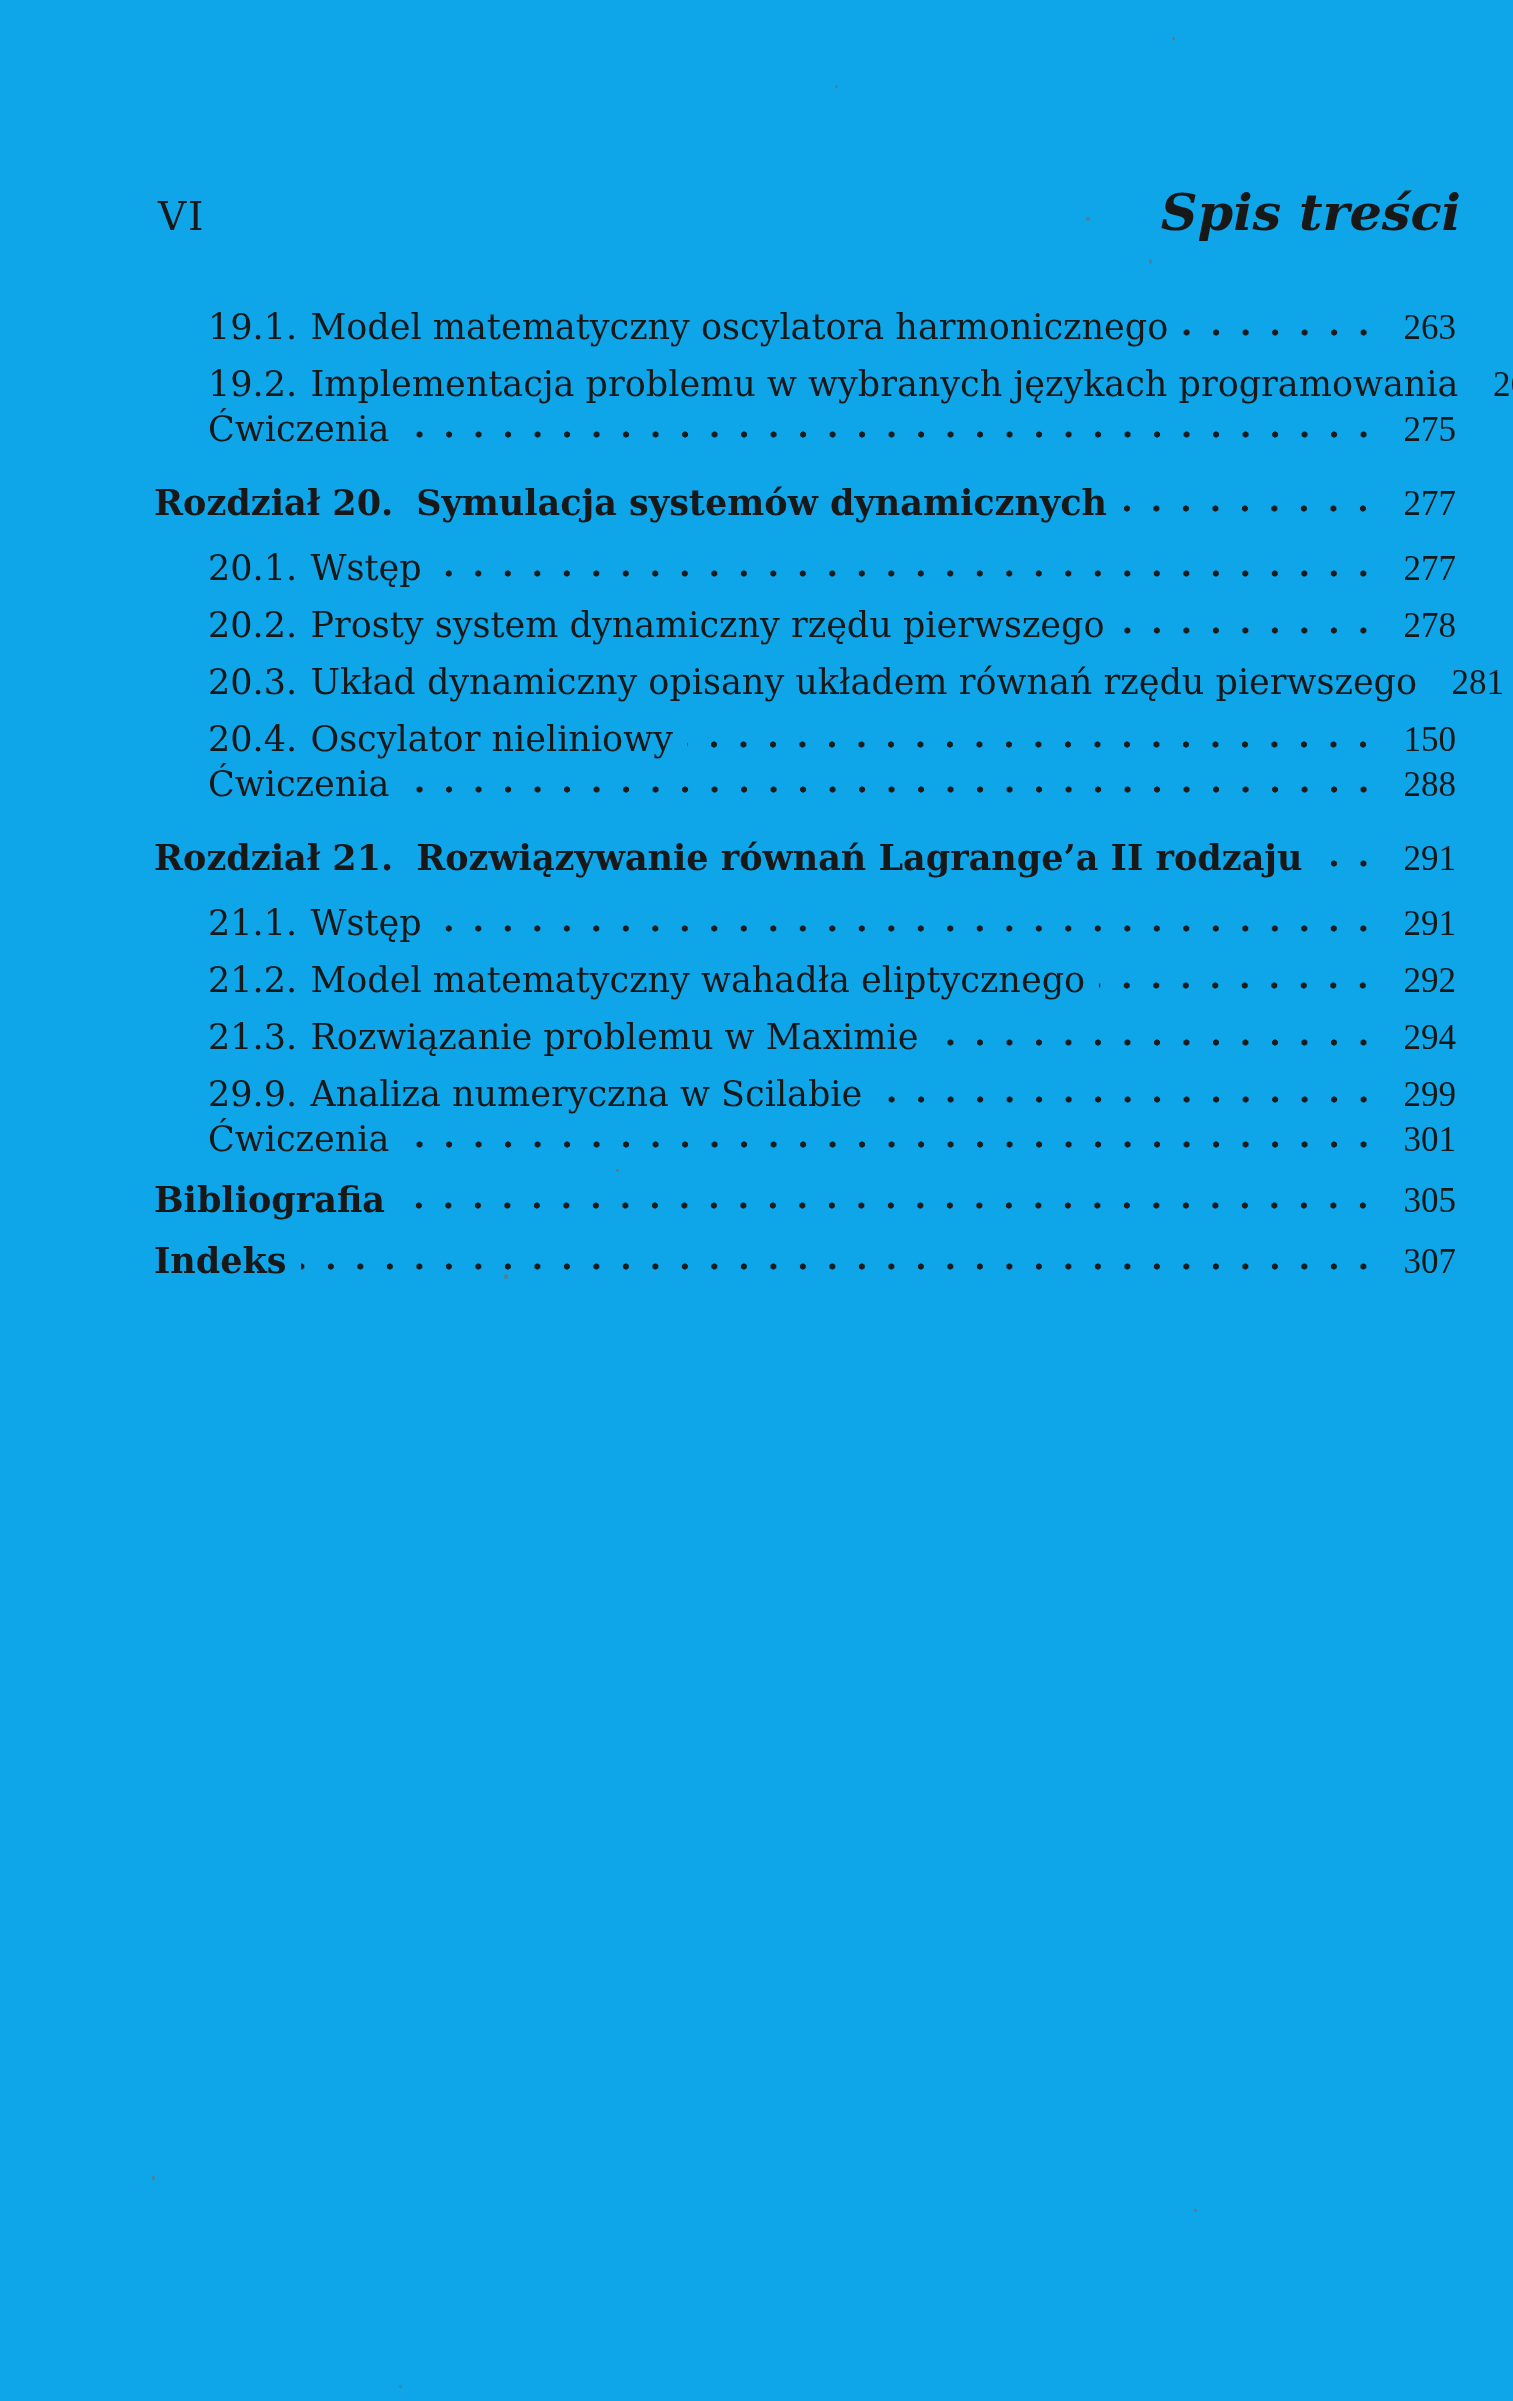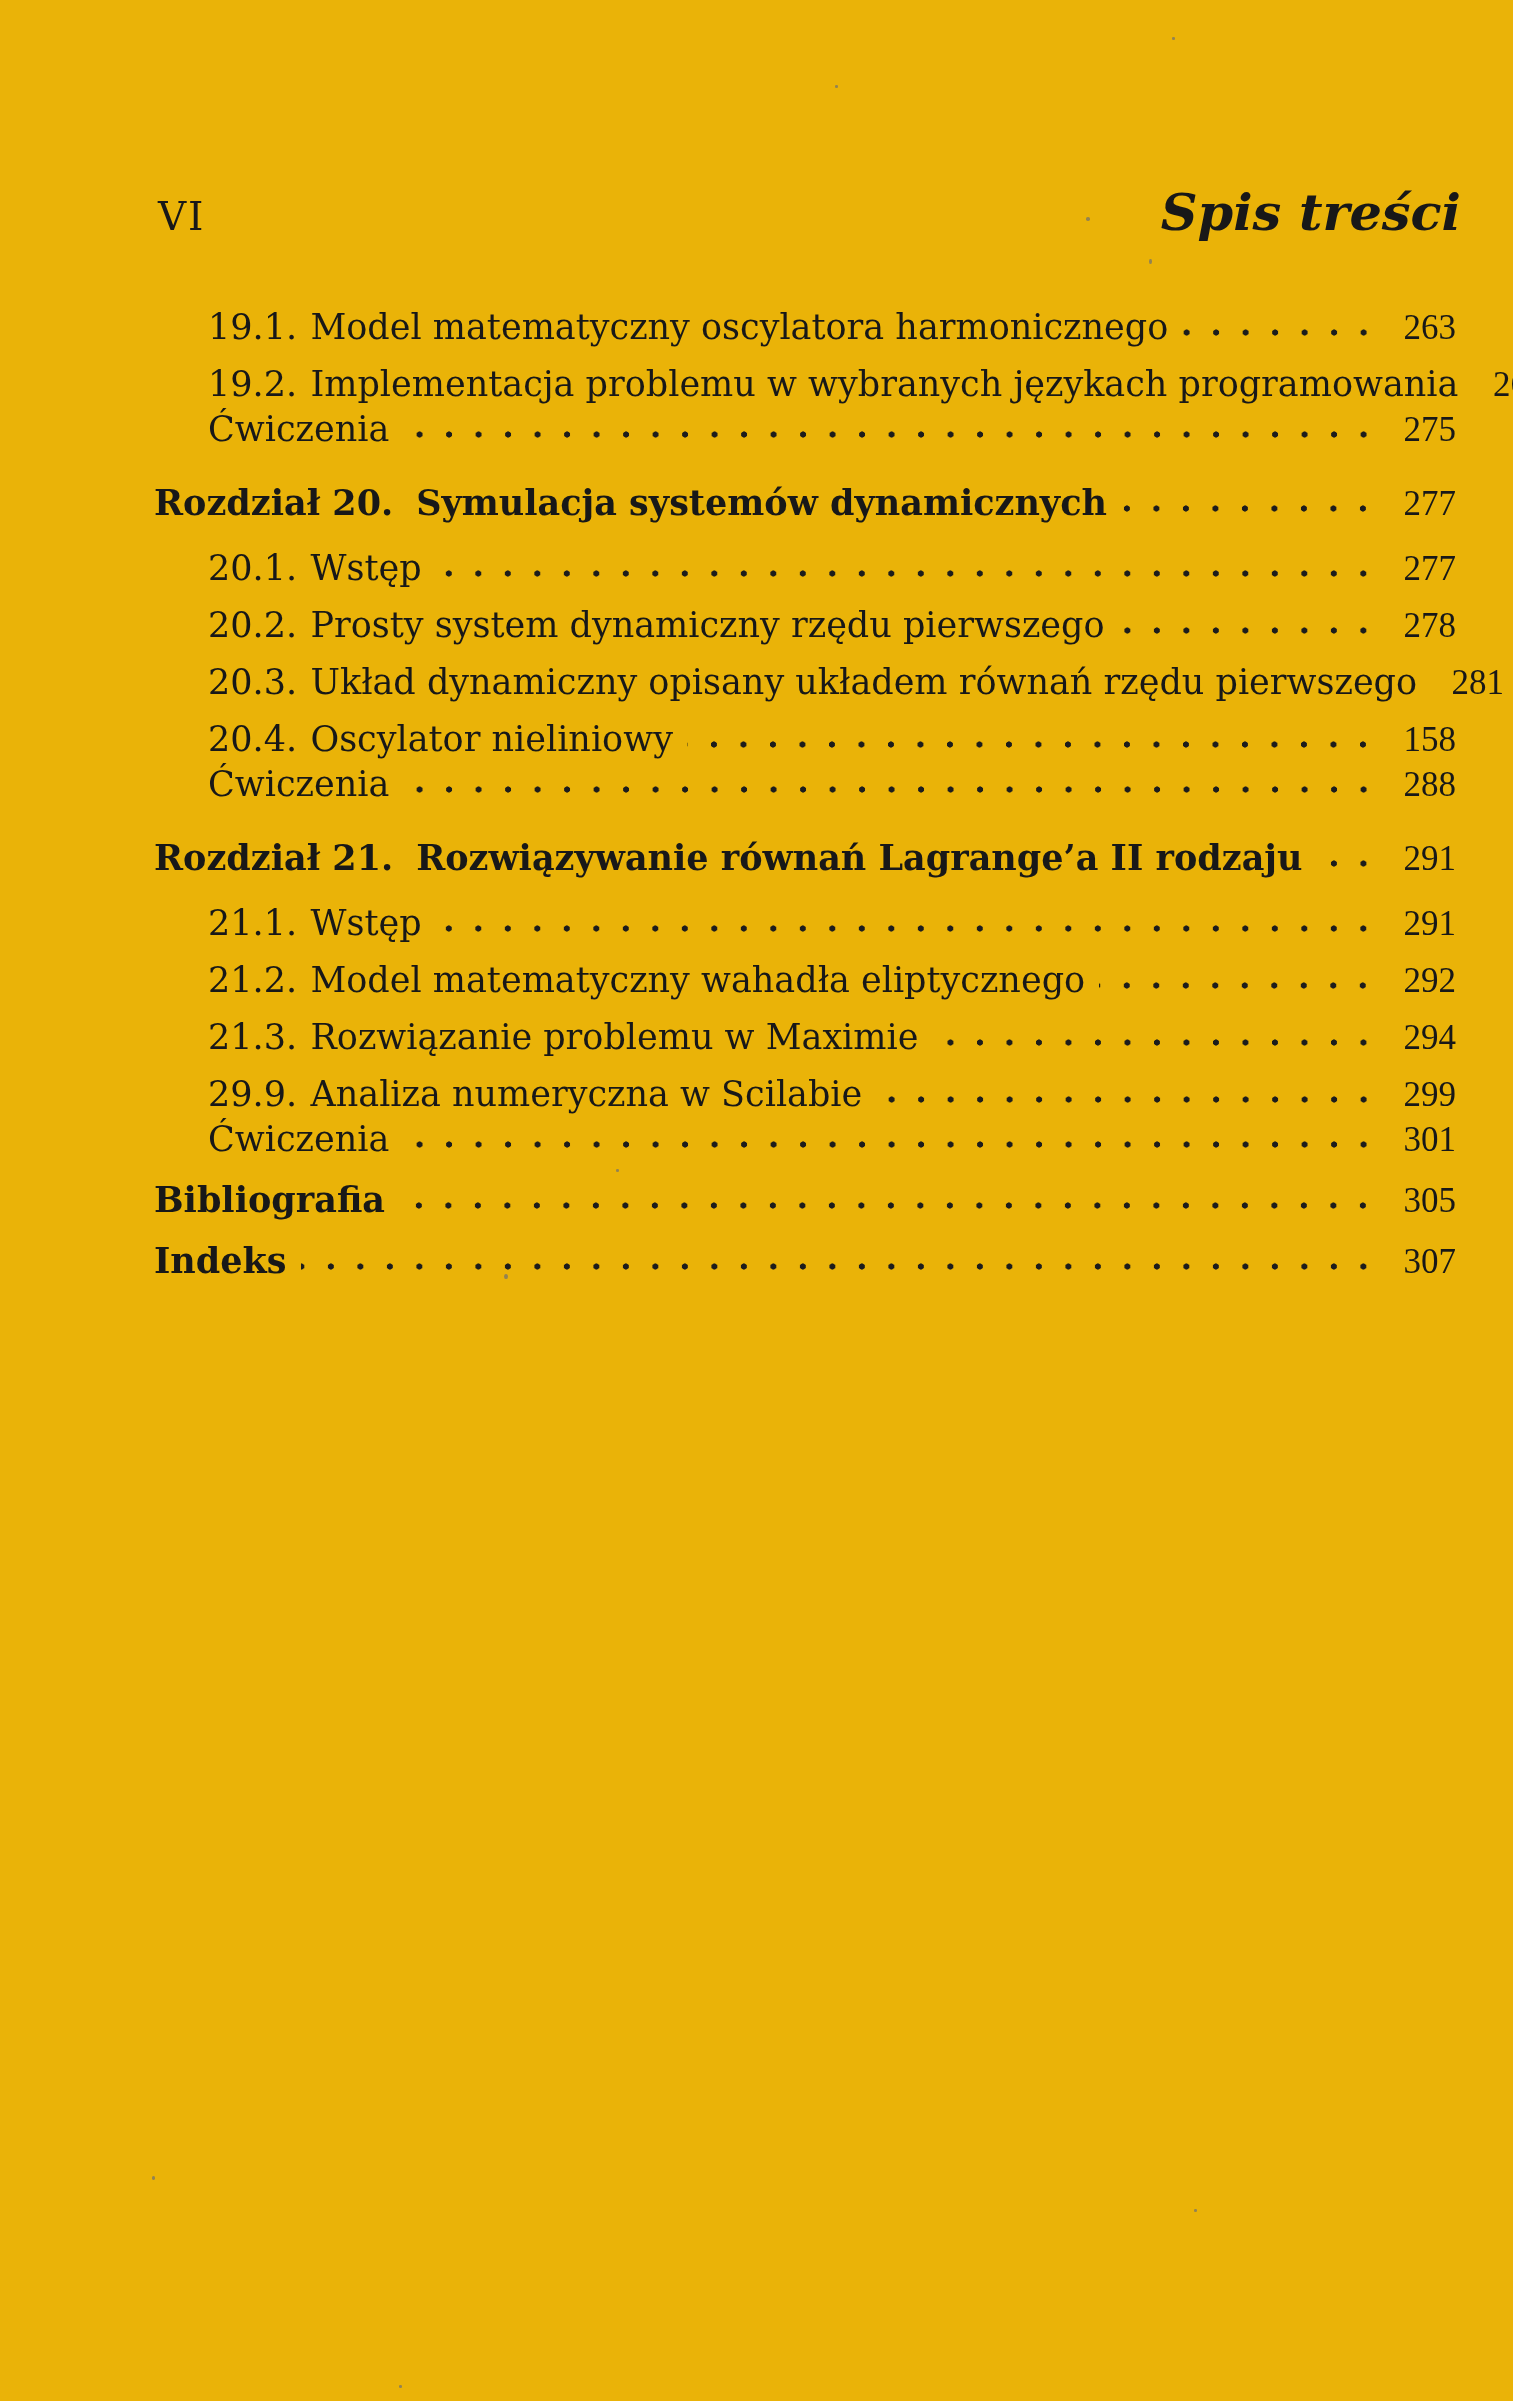--- a/index.html
+++ b/index.html
@@ -6,21 +6,21 @@
   html, body {
     margin: 0;
     padding: 0;
     background: #e8e8e8;
   }
   .page {
     position: relative;
     width: 1513px;
     height: 2401px;
     margin: 0 auto;
-    background: #eab308;
+    background: #0ea5e9;
     color: #181818;
     font-family: "DejaVu Serif", "Liberation Serif", serif;
     overflow: hidden;
   }
 
   
   .running-head {
     position: absolute;
     top: 189px;
     left: 158px;
@@ -158,21 +158,21 @@
       <div class="row sub">
       <span class="num">20.3.</span>
       <span class="title">Układ dynamiczny opisany układem równań rzędu pierwszego</span>
       <span class="leader"></span>
       <span class="pg">281</span>
     </div>
       <div class="row sub">
       <span class="num">20.4.</span>
       <span class="title">Oscylator nieliniowy</span>
       <span class="leader"></span>
-      <span class="pg">158</span>
+      <span class="pg">150</span>
     </div>
       <div class="row sub">
 
       <span class="title">Ćwiczenia</span>
       <span class="leader"></span>
       <span class="pg">288</span>
     </div>
       <div class="row chapter">
       <span class="num">Rozdział 21.</span>
       <span class="title">Rozwiązywanie równań Lagrange’a II rodzaju</span>

